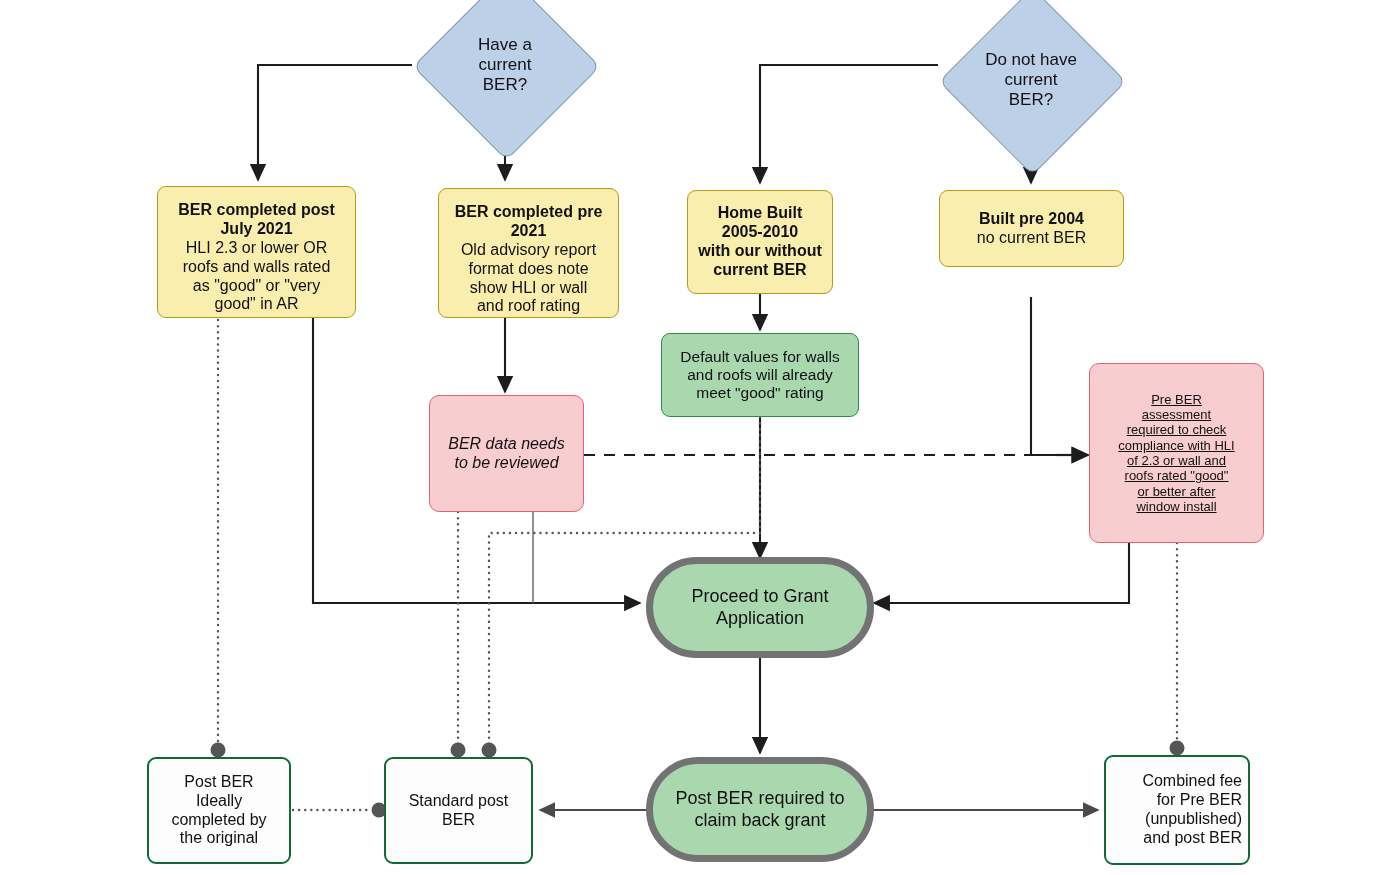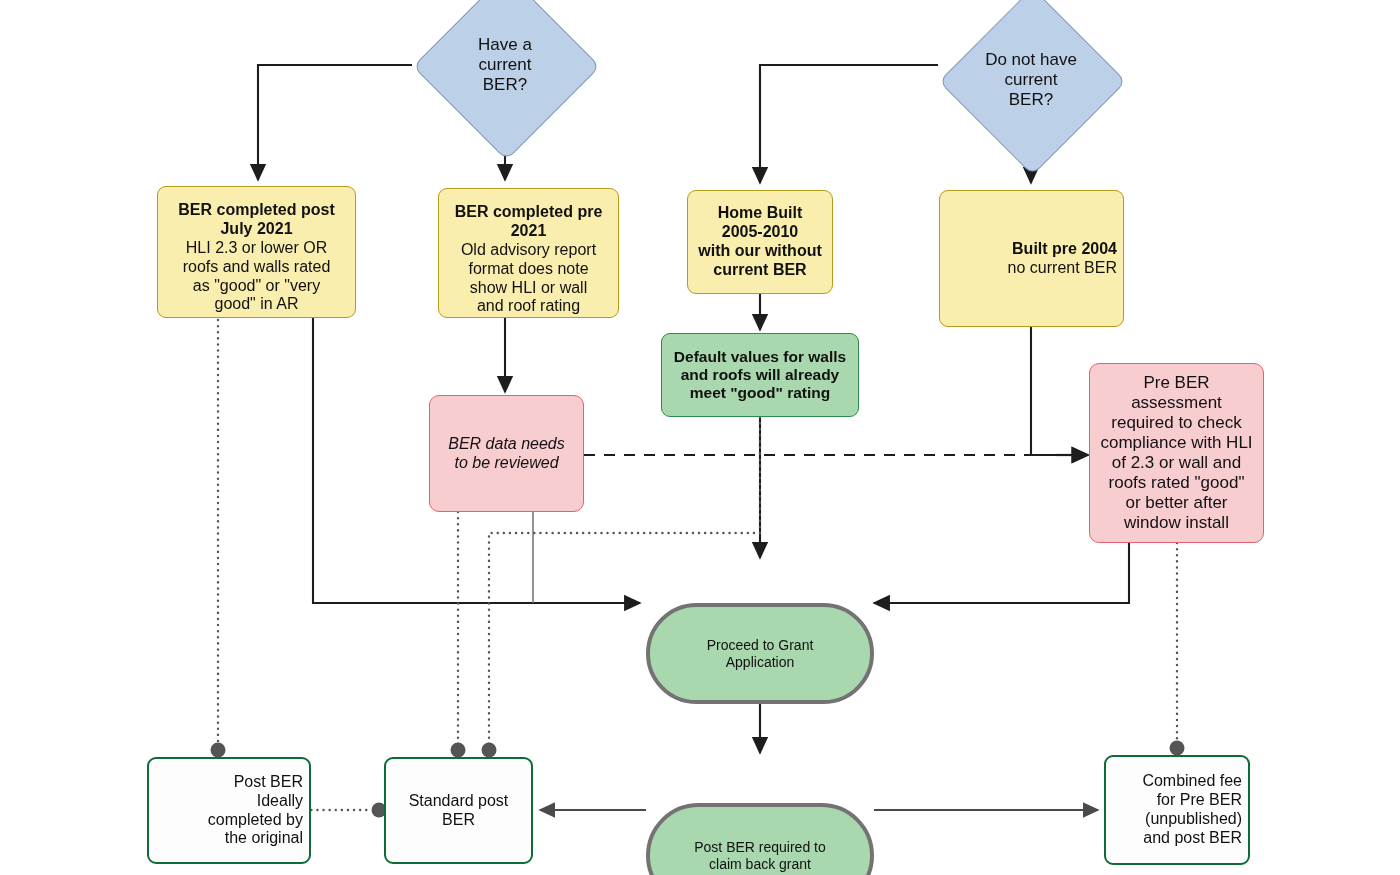--- a/index.html
+++ b/index.html
@@ -15,21 +15,21 @@
   .diamond{width:186px;height:128px;}
   .diamond .dshape{position:absolute;left:50%;top:50%;width:131px;height:131px;margin-left:-65.5px;margin-top:-65.5px;
       background:#bcd0e8;border:1.6px solid #8096b5;border-radius:10px;transform:rotate(45deg);}
   .diamond .txt{position:relative;z-index:2;font-size:17px;}
 
   
   .yellow{background:#faeeae;border:1.8px solid #b49b1a;border-radius:9px;font-size:16px;}
   .green{background:#a9d8ae;border:1.8px solid #2c8b4e;border-radius:9px;font-size:15.5px;}
   .pink{background:#f8cdd0;border:1.8px solid #e1636c;border-radius:10px;font-size:16px;}
   .white{background:#fdfdfd;border:2px solid #0f6b35;border-radius:9px;font-size:16px;}
-  .stadium{background:#a9d8ae;border:4px solid #737373;border-radius:70px;font-size:14px;margin-top:46px;}
+  .stadium{background:#a9d8ae;border:7px solid #737373;border-radius:70px;font-size:18px;}
 
   .clip{overflow:hidden;}
   .overflow{overflow:visible;}
 </style>
 </head>
 <body>
 
 <div id="stage">
 
   <svg class="edges" viewBox="0 0 1400 875">
@@ -137,60 +137,60 @@
 
   <div class="node yellow" style="left:687px;top:190px;width:146px;height:104px;">
     <div class="txt">
       <div class="t1" style="white-space:pre-line;">Home Built
 2005-2010</div>
       <div style="white-space:pre-line;font-weight:bold;">with our without
 current BER</div>
     </div>
   </div>
 
-  <div class="node yellow" style="left:939px;top:190px;width:185px;height:137px;text-align:right;">
+  <div class="node yellow" style="left:939px;top:190px;width:185px;height:77px;">
     <div class="txt">
       <div class="t1" style="white-space:pre-line;">Built  pre 2004</div>
       <div style="white-space:pre-line;">no current BER</div>
     </div>
   </div>
 
   <div class="node green" style="left:661px;top:333px;width:198px;height:84px;">
-    <div class="txt" style="white-space:pre-line;font-weight:bold;">Default values for walls
+    <div class="txt" style="white-space:pre-line;">Default values for walls
 and roofs will already
 meet "good" rating</div>
   </div>
 
   <div class="node pink" style="left:429px;top:395px;width:155px;height:117px;font-style:italic;">
     <div class="txt" style="white-space:pre-line;">BER data needs
 to be reviewed</div>
   </div>
 
   <div class="node pink" style="left:1089px;top:363px;width:175px;height:180px;">
-    <div class="txt" style="white-space:pre-line;font-size:17px;">Pre BER
+    <div class="txt" style="white-space:pre-line;font-size:13px;text-decoration:underline;">Pre BER
 assessment
 required to check
 compliance with HLI
 of 2.3 or wall and
 roofs rated "good"
 or better after
 window install</div>
   </div>
 
   <div class="node stadium" style="left:646px;top:557px;width:228px;height:101px;">
     <div class="txt" style="white-space:pre-line;">Proceed to Grant
 Application</div>
   </div>
 
   <div class="node stadium" style="left:646px;top:757px;width:228px;height:105px;">
     <div class="txt" style="white-space:pre-line;">Post BER required to
 claim back grant</div>
   </div>
 
-  <div class="node white" style="left:147px;top:757px;width:164px;height:107px;text-align:right;">
+  <div class="node white" style="left:147px;top:757px;width:144px;height:107px;">
     <div class="txt" style="white-space:pre-line;">Post BER
 Ideally
 completed by
 the original</div>
   </div>
 
   <div class="node white" style="left:384px;top:757px;width:149px;height:107px;">
     <div class="txt" style="white-space:pre-line;">Standard post
 BER</div>
   </div>

